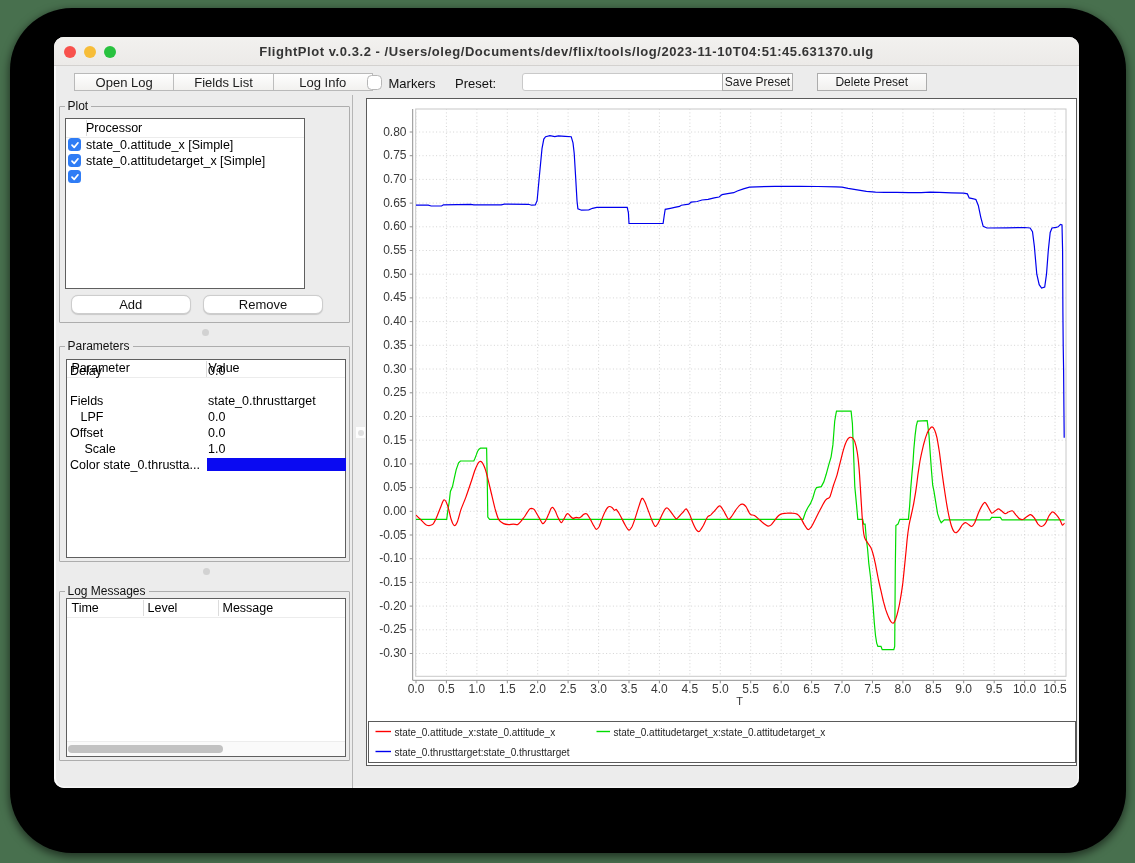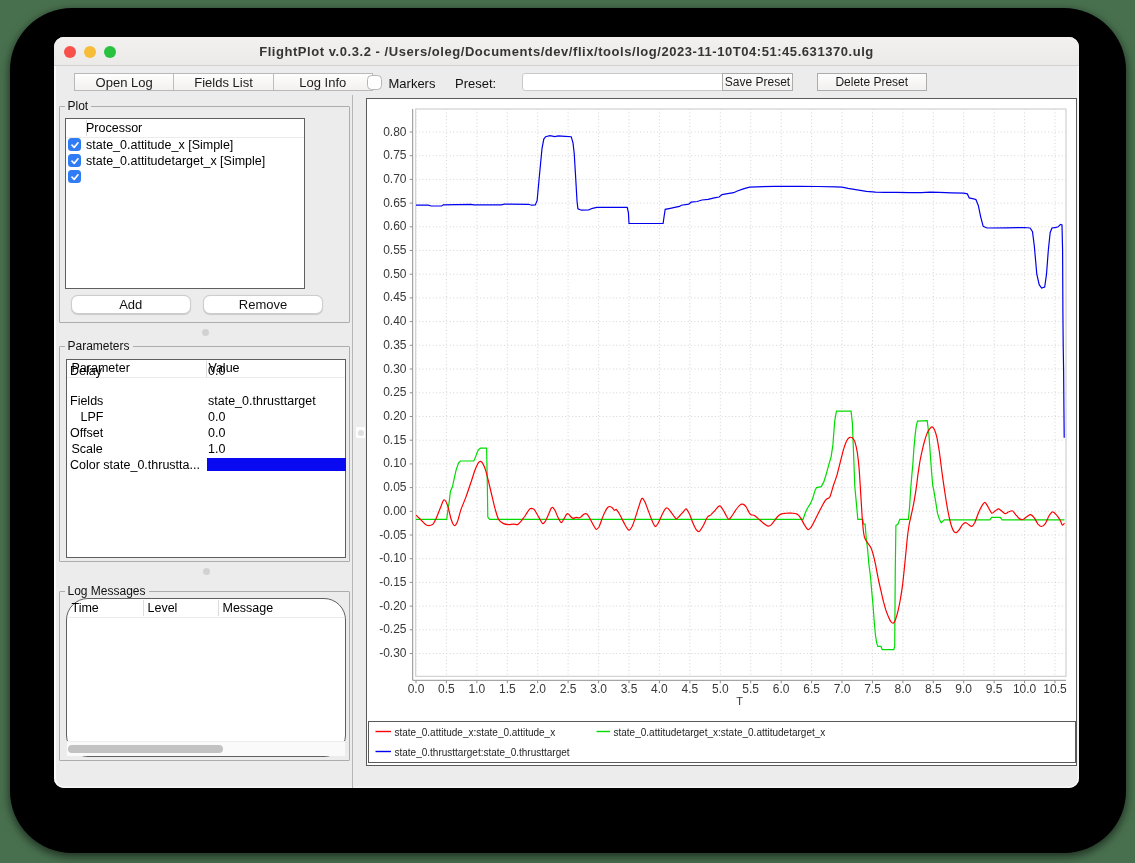--- a/index.html
+++ b/index.html
@@ -101,30 +101,30 @@
       </div>
     <div class="tbl" style="left:11.5px;top:321.5px;width:280.5px;height:199.5px;">
       <div class="hdr" style="left:5px;top:1.5px;">Parameter</div>
       <div class="hdr" style="left:142px;top:1.5px;">Value</div>
       <div class="vsep" style="left:139px;top:1px;height:16px;"></div>
       <div style="position:absolute;left:0;top:17.5px;width:100%;height:1px;background:#ececec"></div>
       <div class="row" style="top:3px;"><span style="margin-left:3.5px">Delay</span><span style="position:absolute;left:141.5px">0.0</span></div>
       <div class="row" style="top:33.5px;"><span style="margin-left:3.5px">Fields</span><span style="position:absolute;left:141.5px">state_0.thrusttarget</span></div>
       <div class="row" style="top:49.5px;"><span style="margin-left:14px">LPF</span><span style="position:absolute;left:141.5px">0.0</span></div>
       <div class="row" style="top:65.5px;"><span style="margin-left:3.5px">Offset</span><span style="position:absolute;left:141.5px">0.0</span></div>
-      <div class="row" style="top:81.5px;"><span style="margin-left:5px">Scale</span><span style="position:absolute;left:141.5px">1.0</span></div>
+      <div class="row" style="top:81.5px;"><span style="margin-left:18px">Scale</span><span style="position:absolute;left:141.5px">1.0</span></div>
       <div class="row" style="top:97.5px;"><span style="margin-left:3.5px">Color state_0.thrustta...</span></div>
       <div style="position:absolute;left:140px;top:98.5px;width:139.5px;height:13px;background:#0a0af2"></div>
     </div>
     <div class="dot" style="left:148.5px;top:531px;"></div>
 
     <div class="group" style="left:4.5px;top:553.5px;width:291.5px;height:170px;">
       <span class="gt">Log Messages</span>
       </div>
-    <div class="tbl" style="left:11.5px;top:561px;width:280.5px;height:158.5px;border-radius:22px;">
+    <div class="tbl" style="left:11.5px;top:561px;width:280.5px;height:158.5px;">
       <div class="hdr" style="left:5px;top:1.5px;">Time</div>
       <div class="hdr" style="left:81px;top:1.5px;">Level</div>
       <div class="hdr" style="left:156px;top:1.5px;">Message</div>
       <div class="vsep" style="left:76.5px;top:1px;height:16px;"></div>
       <div class="vsep" style="left:151.5px;top:1px;height:16px;"></div>
       <div style="position:absolute;left:0;top:17.5px;width:100%;height:1px;background:#ececec"></div>
       <div style="position:absolute;left:0;bottom:0;width:100%;height:15px;background:#fafafa;border-top:1px solid #ededed"></div>
       <div style="position:absolute;left:1.5px;bottom:3px;width:155px;height:8px;border-radius:4px;background:#c2c2c2"></div>
     </div>
 

